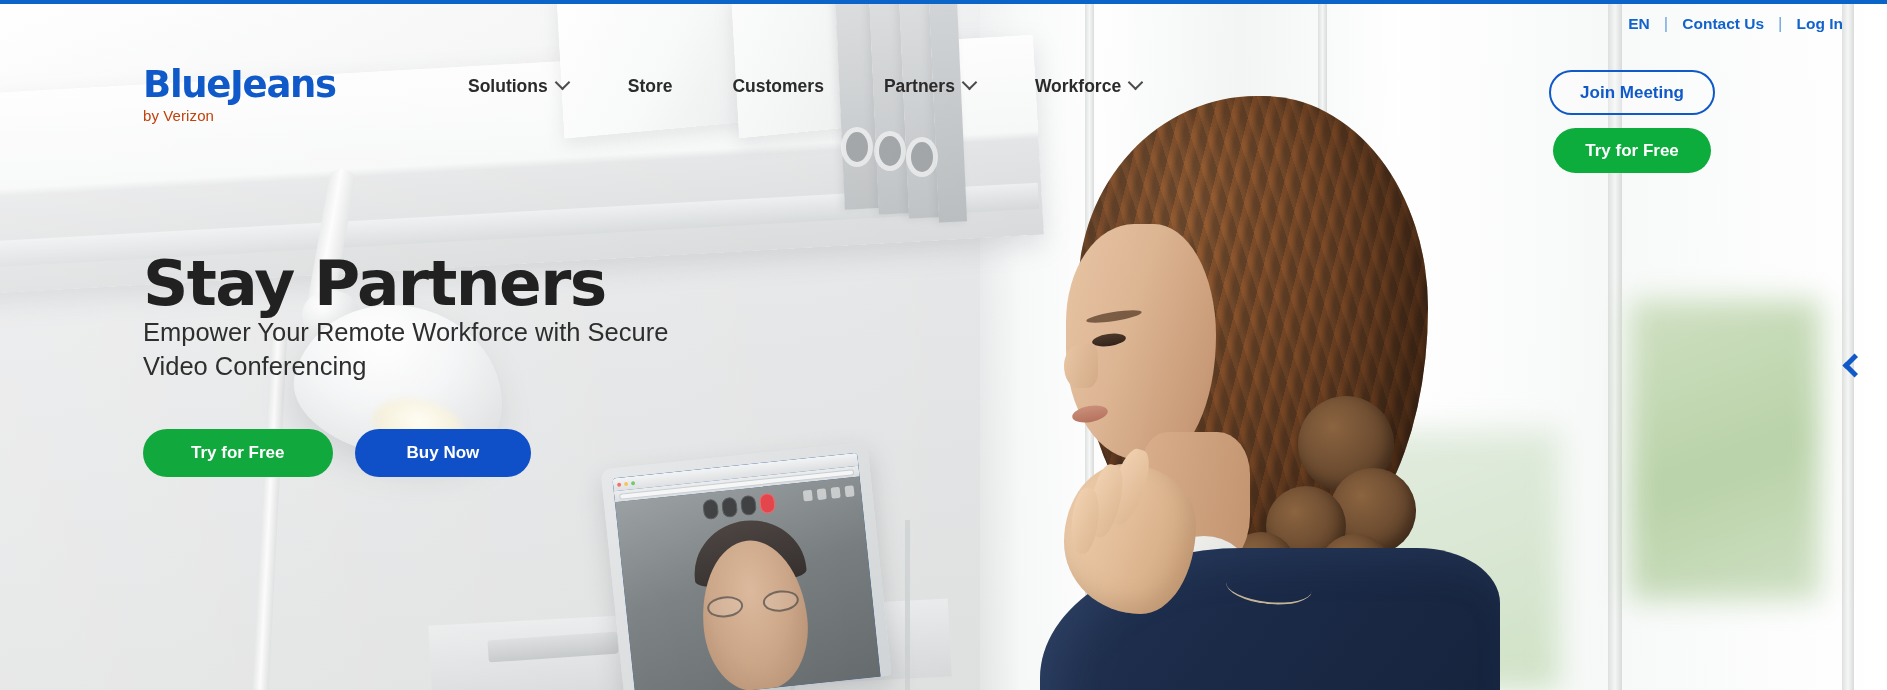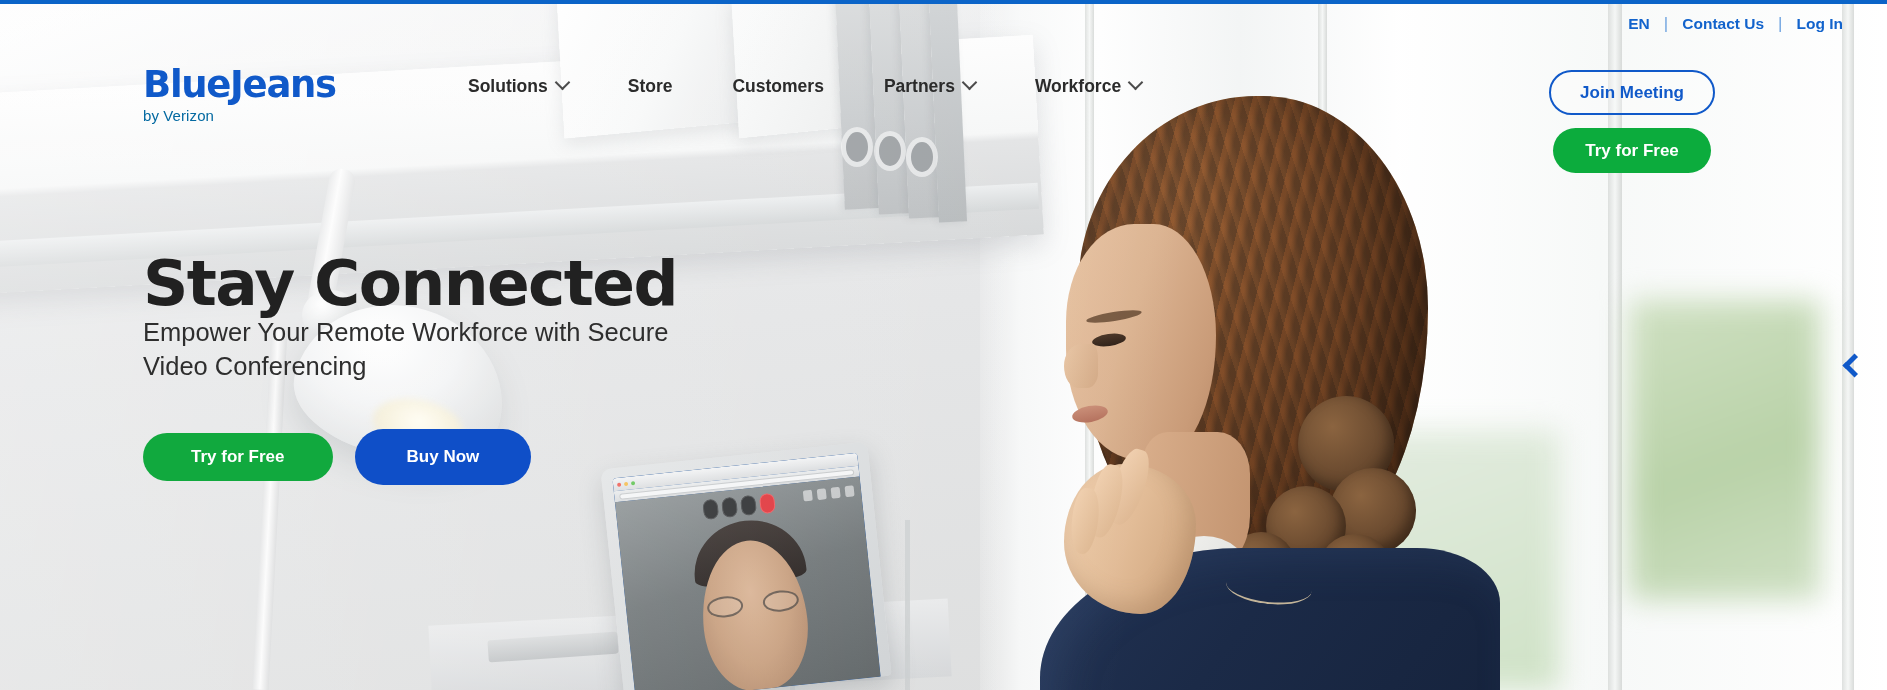--- a/index.html
+++ b/index.html
@@ -396,21 +396,21 @@
     font-weight: 700;
     letter-spacing: -1.3px;
     color: #1059c9;
     display: block;
   }
   .logo-sub {
     display: block;
     margin-top: 5px;
     font-size: 15px;
     font-weight: 400;
-    color: #0369a1;
+    color: #c2410c;
     letter-spacing: .1px;
   }
 
   .mainnav {
     position: absolute; left: 438px; top: 30px;
     display: flex; align-items: flex-start; gap: 0;
   }
   .navitem {
     display: flex; align-items: center; gap: 9px;
     padding: 0 30px;
@@ -480,21 +480,21 @@
   }
   .hero-btns {
     margin-top: 45px;
     display: flex; align-items: center; gap: 22px;
   }
   .btn-hero-green {
     height: 48px; padding: 0 48px;
     font-size: 17px; color: #fff; background: #11a93e;
   }
   .btn-hero-blue {
-    height: 56px; padding: 0 52px;
+    height: 48px; padding: 0 52px;
     font-size: 17px; color: #fff; background: #0f4fc8;
   }
 
   
   .carousel-prev {
     position: absolute; right: 16px; top: 345px;
     width: 34px; height: 40px;
     z-index: 30;
     display: flex; align-items: center; justify-content: center;
     cursor: pointer;
@@ -653,21 +653,21 @@
       </a>
     </nav>
 
     <div class="header-ctas">
       <a class="btn btn-outline" href="#">Join Meeting</a>
       <a class="btn btn-green" href="#">Try for Free</a>
     </div>
   </div>
 
   <div class="hero-copy">
-    <h1 class="hero-title">Stay Connected</h1>
+    <h1 class="hero-title">Stay Partners</h1>
     <p class="hero-sub">Empower Your Remote Workforce with Secure Video Conferencing</p>
     <div class="hero-btns">
       <a class="btn btn-hero-green" href="#">Try for Free</a>
       <a class="btn btn-hero-blue" href="#">Buy Now</a>
     </div>
   </div>
 
   <button class="carousel-prev">
     <span class="arrow-glyph"></span>
   </button>

